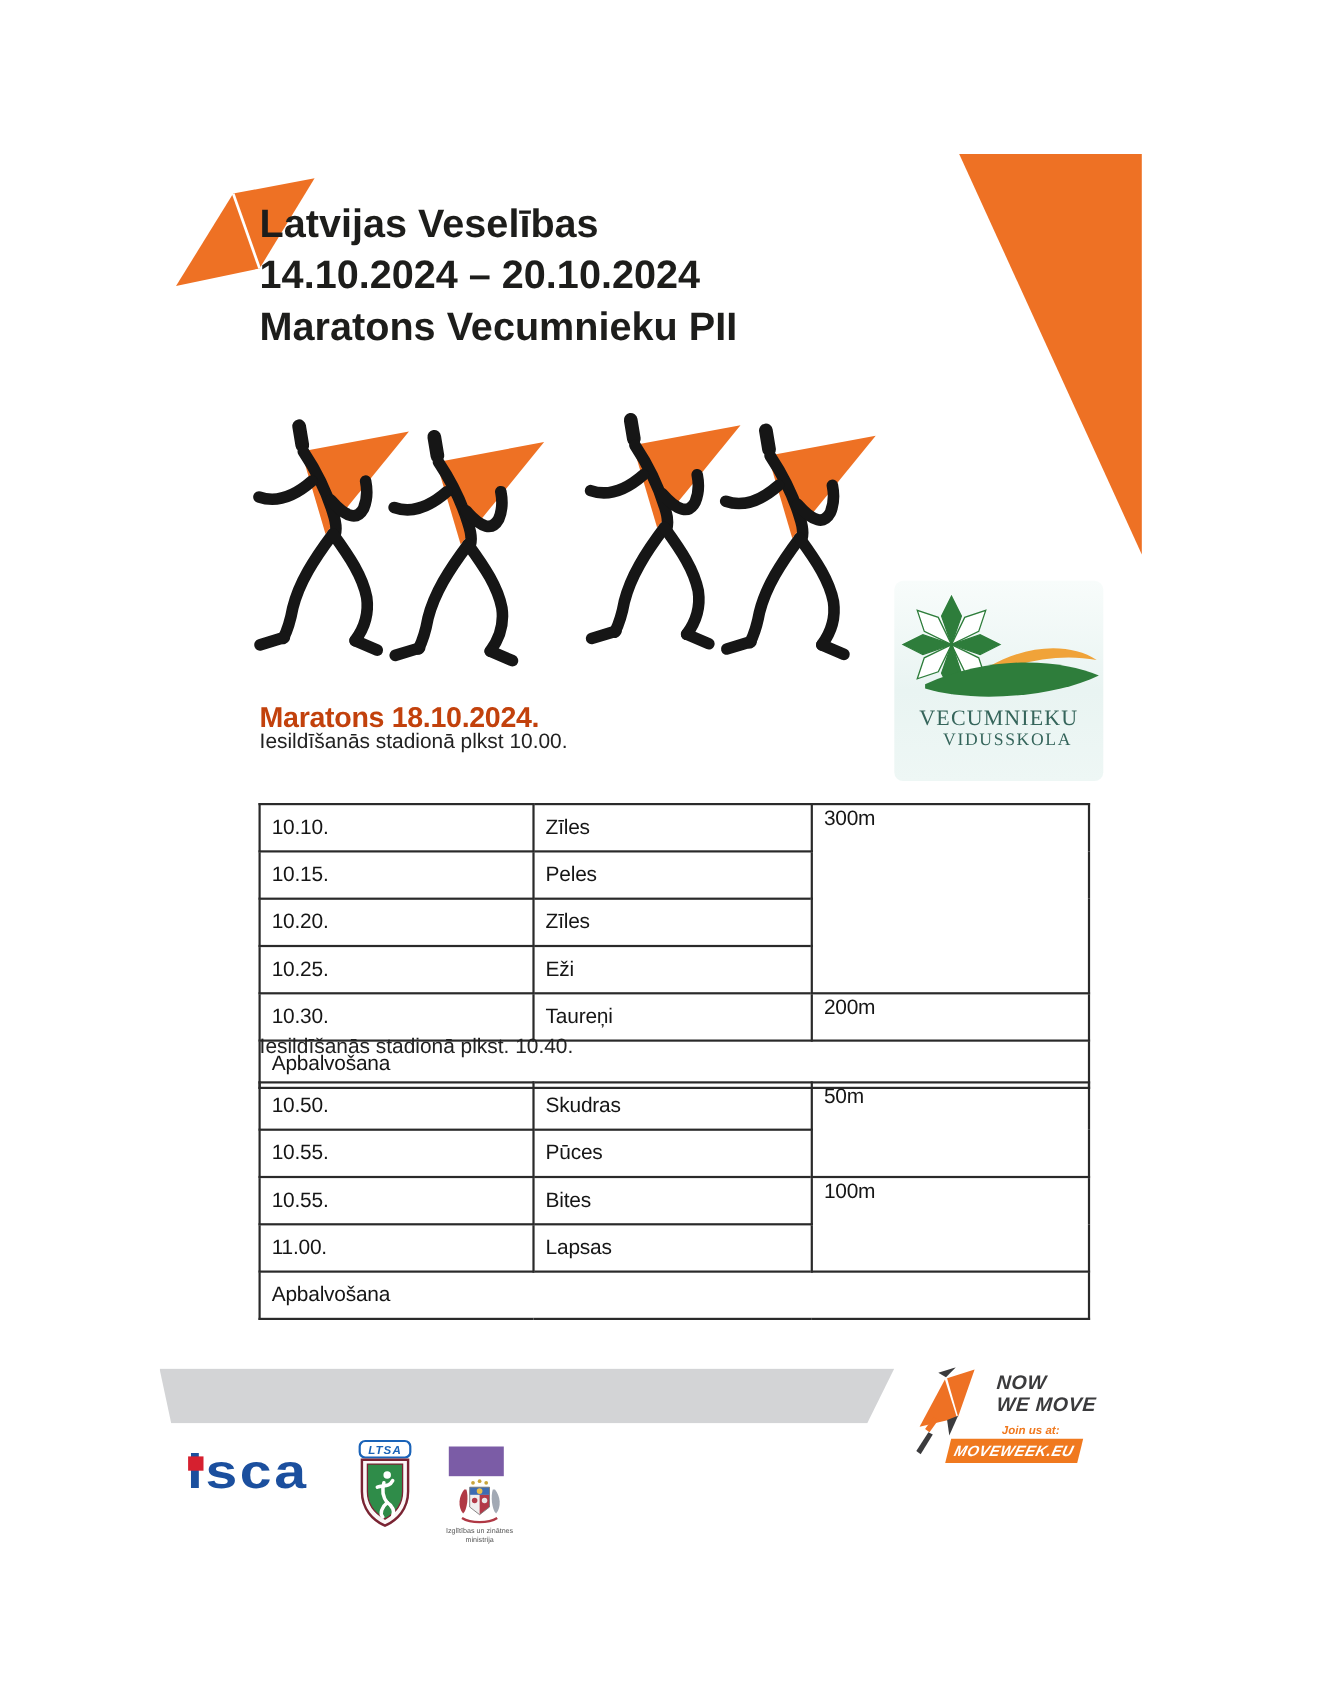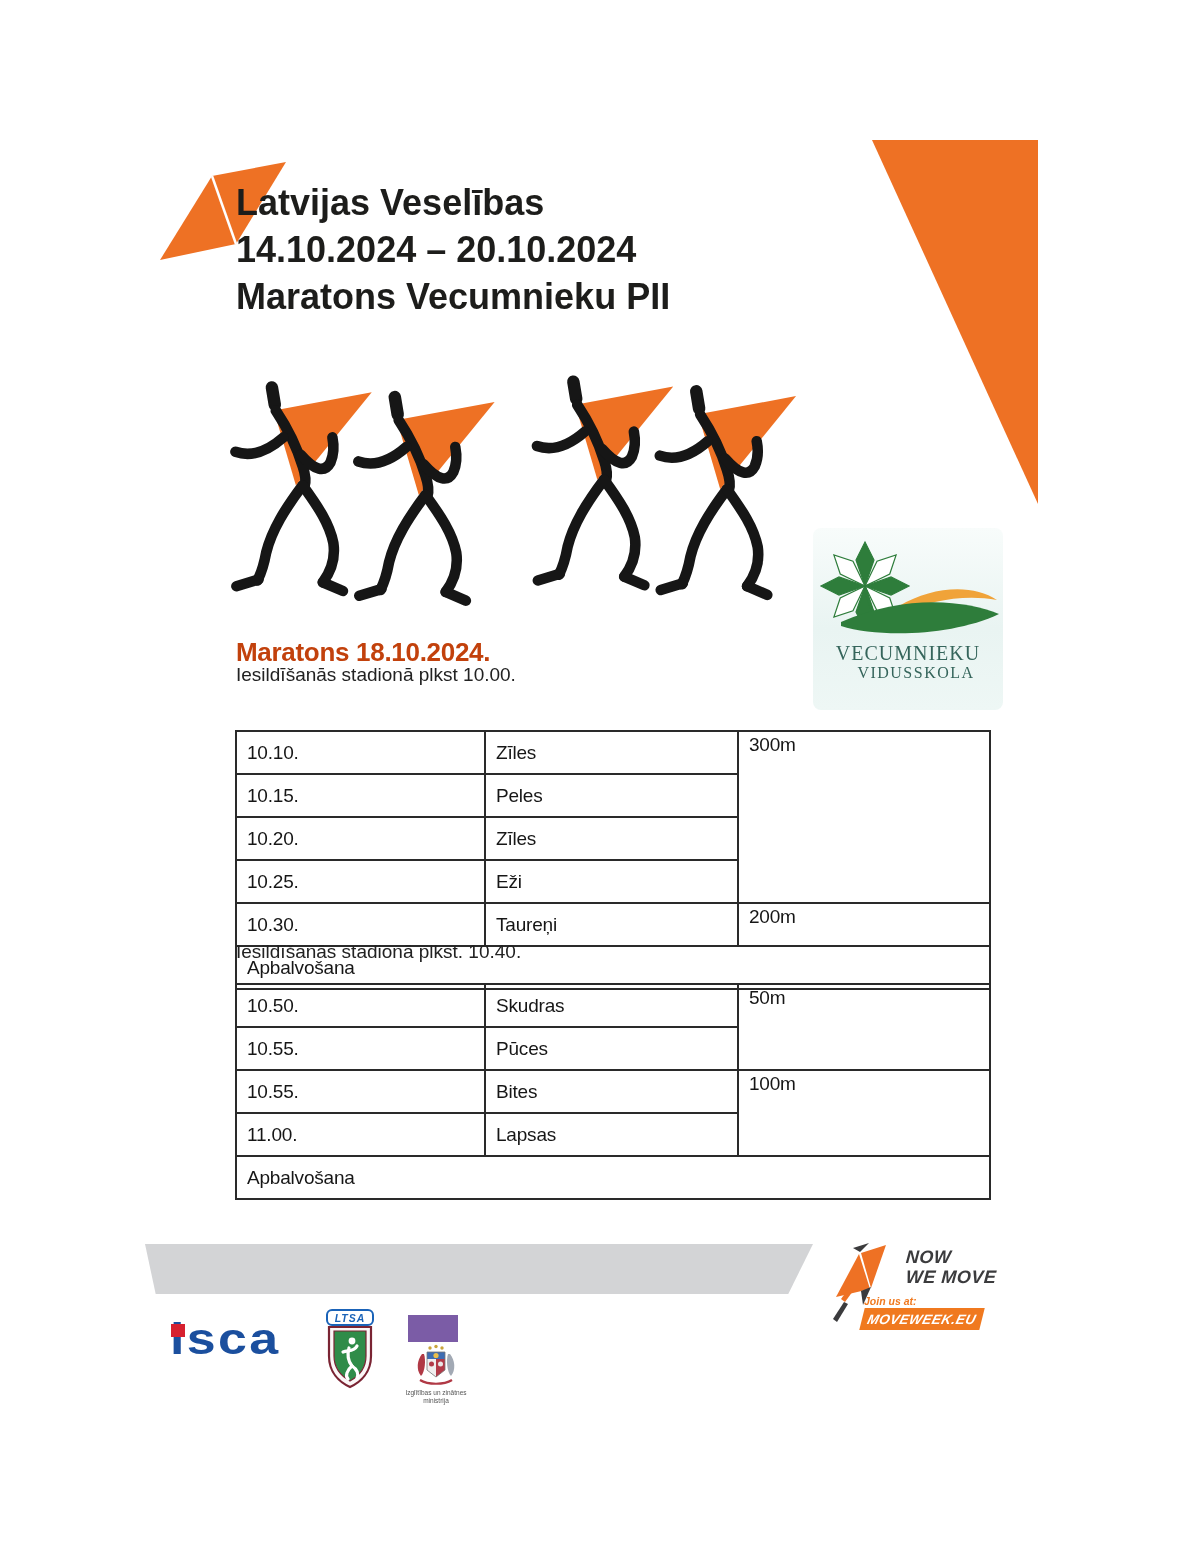--- a/index.html
+++ b/index.html
@@ -41,21 +41,21 @@
   
   .graybar{position:absolute;left:145px;top:1244px;width:668px;height:50px;background:#d3d4d6;
            clip-path:polygon(0 0,100% 0,96.3% 100%,1.6% 100%);}
 
   .nwm{position:absolute;left:830px;top:1242px;width:235px;height:100px;}
   .nwm-icon{position:absolute;left:2px;top:1px;width:56px;height:88px;}
   .nwm-now{position:absolute;left:76px;top:5px;font-size:18px;font-weight:bold;font-style:italic;
            color:#3b3b3d;letter-spacing:0.5px;transform:skewX(-4deg);}
   .nwm-wemove{position:absolute;left:76px;top:25px;font-size:18px;font-weight:bold;font-style:italic;
            color:#3b3b3d;letter-spacing:0.5px;transform:skewX(-4deg);}
-  .nwm-join{position:absolute;left:34px;top:53px;width:146px;font-size:10.5px;
+  .nwm-join{position:absolute;left:34px;top:53px;width:146px;text-align:center;font-size:10.5px;
             font-weight:bold;font-style:italic;color:#f0791f;}
   .nwm-ribbon{position:absolute;left:32px;top:66px;width:120px;height:22px;background:#f0791f;
               transform:skewX(-14deg);display:flex;align-items:center;justify-content:center;}
   .nwm-ribbon span{font-size:13.5px;font-weight:bold;font-style:italic;color:#ffffff;letter-spacing:0.5px;}
 
   .isca{position:absolute;left:170px;top:1317px;width:145px;height:48px;}
   .isca-text{display:inline-block;font-size:44px;line-height:44px;font-weight:bold;color:#1b4f9e;
              letter-spacing:2px;transform:scaleX(1.18);transform-origin:0 0;}
   .isca-dot{position:absolute;left:1px;top:7px;width:14px;height:13px;background:#d6202f;z-index:2;}
 

